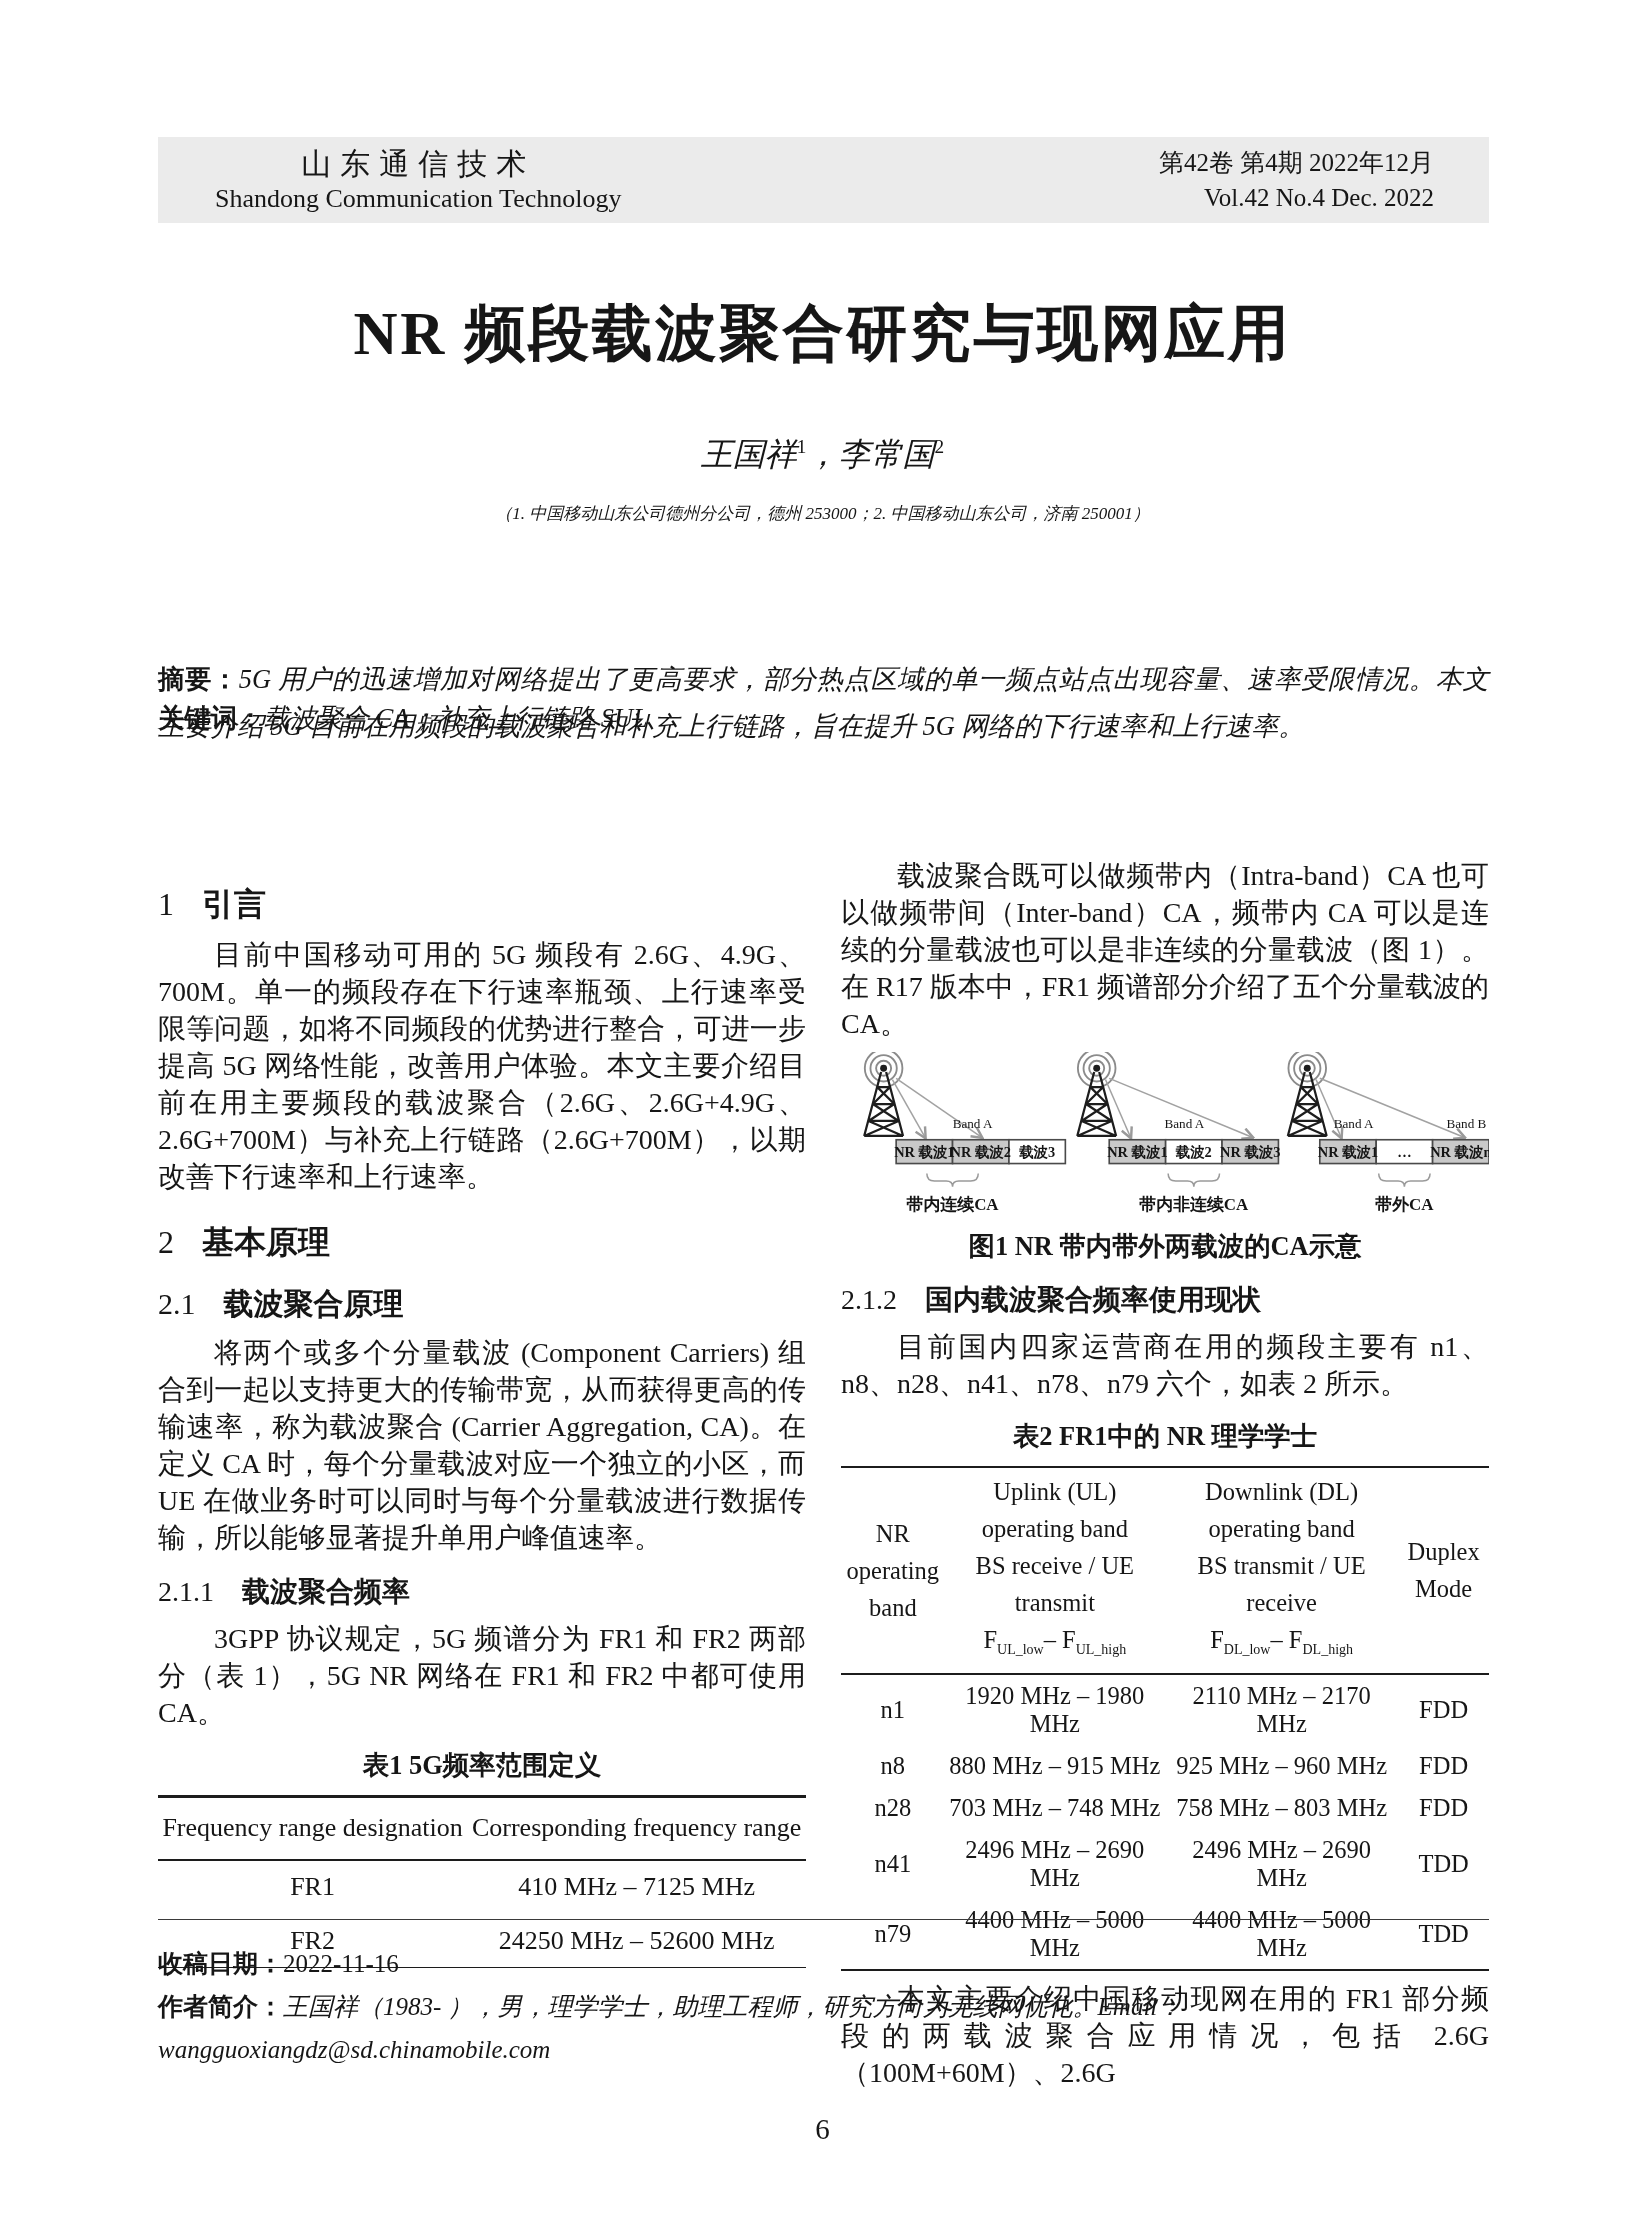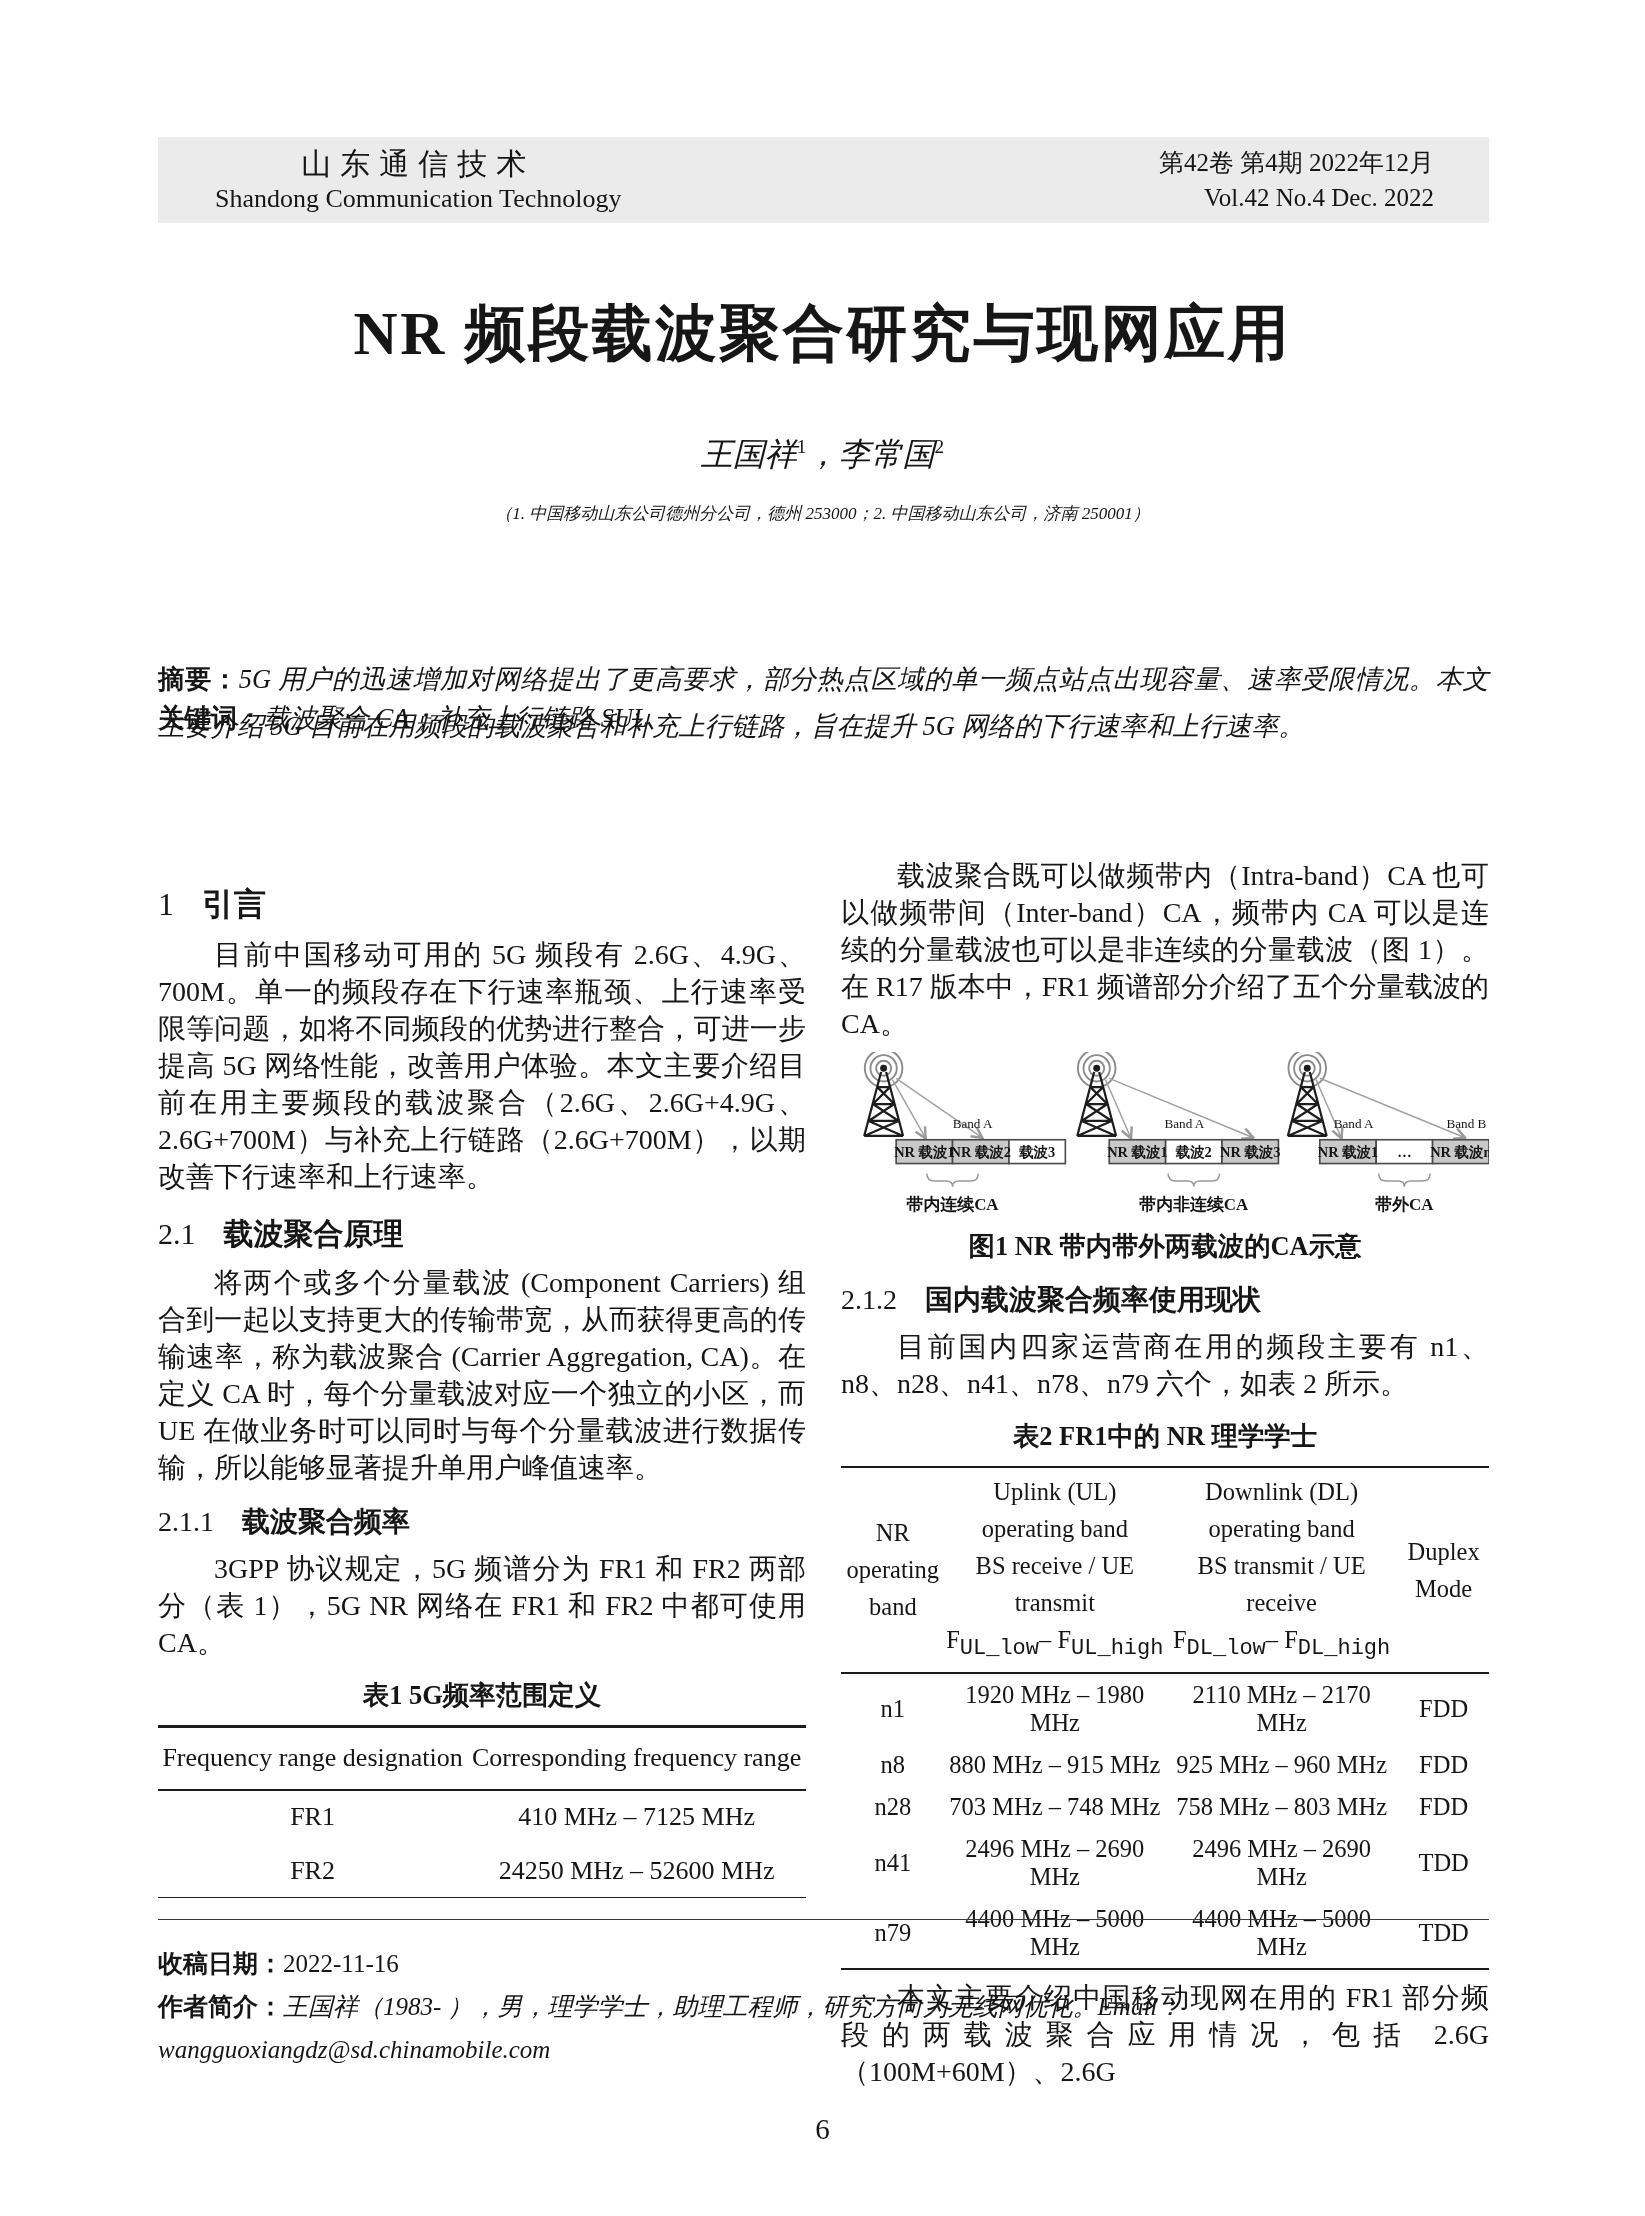--- a/index.html
+++ b/index.html
@@ -41,21 +41,21 @@
   .tcap{text-align:center;font-size:26.4px;font-weight:600;margin:17px 0 11.6px;}
   table{width:100%;border-collapse:collapse;}
   .t1{border-top:3.2px solid #1c1c1c;border-bottom:1.9px solid #1c1c1c;}
   .t1 thead tr{border-bottom:2.6px solid #1c1c1c;}
   .t1 th{font-weight:400;font-size:26px;padding:15.5px 0;}
   .t1 td{font-size:26px;text-align:center;padding:11.6px 0;}
   .t2{border-top:2.6px solid #1c1c1c;border-bottom:2.6px solid #1c1c1c;}
   .t2 thead tr{border-bottom:2.6px solid #1c1c1c;}
   .t2 th{font-weight:400;font-size:24.5px;line-height:37px;padding:5px 0;vertical-align:middle;}
   .t2 td{font-size:24.5px;text-align:center;padding:7px 0;}
-  .t2 sub{font-size:22px;font-family:Liberation Mono, monospace;}
+  .t2 sub{font-size:14px;}
   
   figure{margin:10.3px 0 0;}
   .fig-svg{width:100%;display:block;}
   .fig-svg .arc{fill:none;stroke:#8b8b8b;stroke-width:3;}
   .fig-svg .mast{fill:none;stroke:#1d1d1d;stroke-width:3.6;}
   .fig-svg .arrow{stroke:#a2a2a2;stroke-width:2.4;marker-end:url(#arr);}
   .fig-svg .bx{stroke:#4a4a4a;stroke-width:2.6;}
   .fig-svg .bx.g{fill:#c9c9c9;}
   .fig-svg .bx.w{fill:#ffffff;}
   .fig-svg text{font-family:"Liberation Serif",serif;fill:#151515;}
@@ -102,20 +102,23 @@
   </div>
 
   <div class="cols">
 
     <div class="col">
       <h2 class="h-sec first">
         <span class="num">1</span><span class="ht">引言</span>
       </h2>
       <p class="body">目前中国移动可用的 5G 频段有 2.6G、4.9G、700M。单一的频段存在下行速率瓶颈、上行速率受限等问题，如将不同频段的优势进行整合，可进一步提高 5G 网络性能，改善用户体验。本文主要介绍目前在用主要频段的载波聚合（2.6G、2.6G+4.9G、2.6G+700M）与补充上行链路（2.6G+700M），以期改善下行速率和上行速率。</p>
 
+      <h2 class="h-sec">
+        <span class="num">2</span><span class="ht">基本原理</span>
+      </h2>
       <h3 class="h-sec">
         <span class="num">2.1</span><span class="ht">载波聚合原理</span>
       </h3>
       <p class="body">将两个或多个分量载波 (Component Carriers) 组合到一起以支持更大的传输带宽，从而获得更高的传输速率，称为载波聚合 (Carrier Aggregation, CA)。在定义 CA 时，每个分量载波对应一个独立的小区，而 UE 在做业务时可以同时与每个分量载波进行数据传输，所以能够显著提升单用户峰值速率。</p>
 
       <h4 class="h-sec">
         <span class="num">2.1.1</span><span class="ht">载波聚合频率</span>
       </h4>
       <p class="body">3GPP 协议规定，5G 频谱分为 FR1 和 FR2 两部分（表 1），5G NR 网络在 FR1 和 FR2 中都可使用 CA。</p>
 

